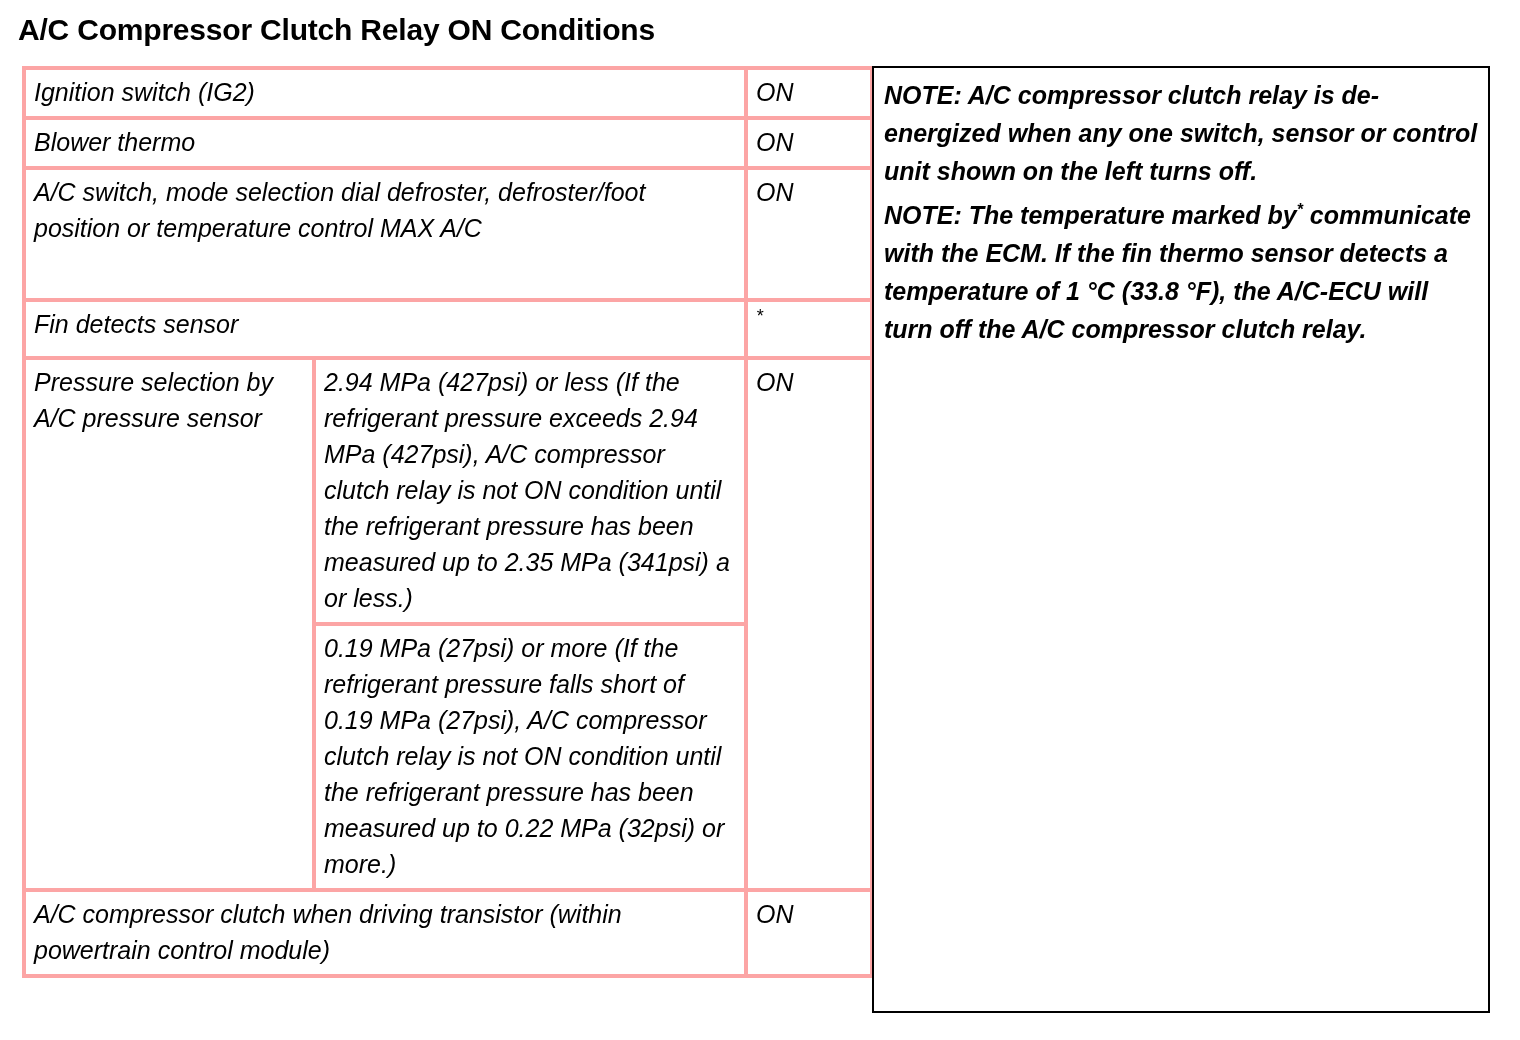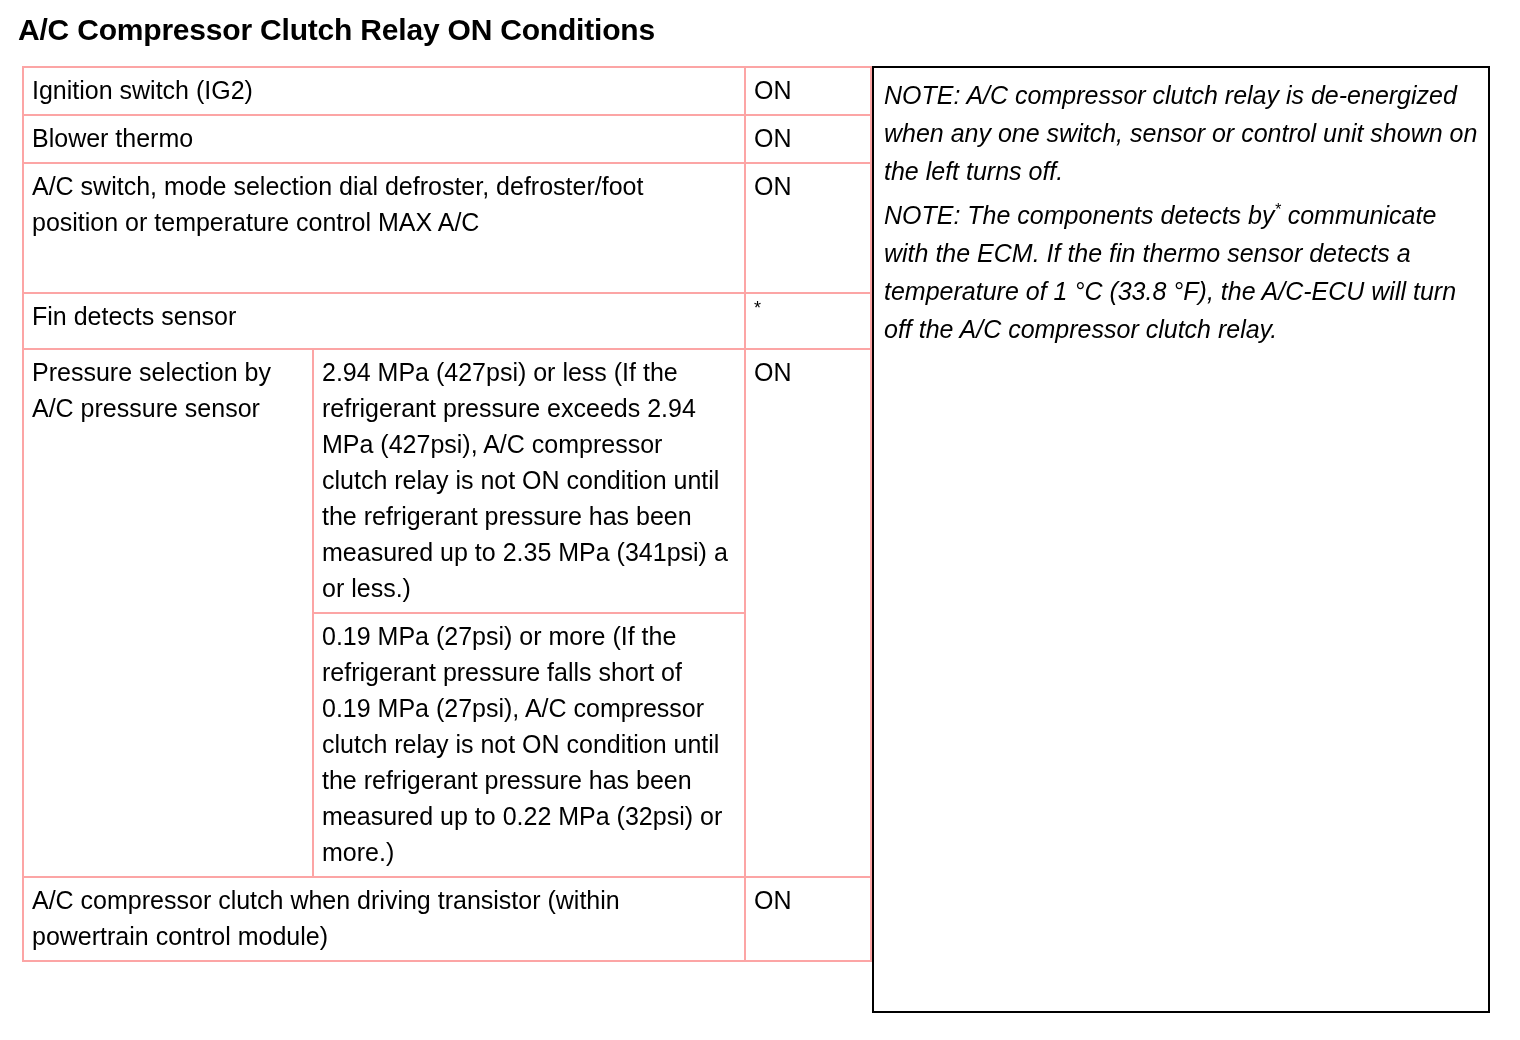--- a/index.html
+++ b/index.html
@@ -35,26 +35,27 @@
   
   .cond-table {
     position: absolute;
     left: 22px;
     top: 66px;
     width: 848px;          
     border-collapse: collapse;
     table-layout: fixed;
   }
   .cond-table td {
-    border: 2px solid #fca5a5;
+    border: 4px solid #fca5a5;
     padding: 4px 12px 6px 8px;
     vertical-align: top;
     font-size: 25px;
     line-height: 36px;
     font-weight: normal;
+    font-style: italic;
   }
   .col-label   { width: 290px; }
   .col-detail  { width: 432px; }
   .col-status  { width: 126px; }
 
   td.label-wide   { }
   td.status-cell  { }
 
   .asterisk-mark {
     font-size: 18px;
@@ -72,20 +73,21 @@
     height: 947px;   
     border: 2px solid #000;
     box-sizing: border-box;
     padding: 8px 10px 0 10px;
   }
   .note-par {
     font-style: italic;
     font-size: 25px;
     line-height: 38px;
     margin: 0 0 6px 0;
+    font-weight: bold;
   }
   .note-par .sup {
     font-size: 16px;
     vertical-align: super;
     line-height: 0;
   }
 </style>
 </head>
 <body>
 
@@ -134,16 +136,16 @@
       <tr>
         <td colspan="2" class="label-wide">A/C compressor clutch when driving transistor (within powertrain control module)</td>
         <td class="status-cell">ON</td>
       </tr>
 
     </tbody>
   </table>
 
   <div class="note-panel">
     <p class="note-par">NOTE: A/C compressor clutch relay is de-energized when any one switch, sensor or control unit shown on the left turns off.</p>
-    <p class="note-par"><span>NOTE:  The components detects by</span><span class="sup">*</span> <span>communicate with the ECM. If the fin thermo sensor detects a temperature of 1 °C (33.8 °F), the A/C-ECU will turn off the A/C compressor clutch relay.</span></p>
+    <p class="note-par"><span>NOTE:  The temperature marked by</span><span class="sup">*</span> <span>communicate with the ECM. If the fin thermo sensor detects a temperature of 1 °C (33.8 °F), the A/C-ECU will turn off the A/C compressor clutch relay.</span></p>
   </div>
 
 </div>
 
 </body></html>

